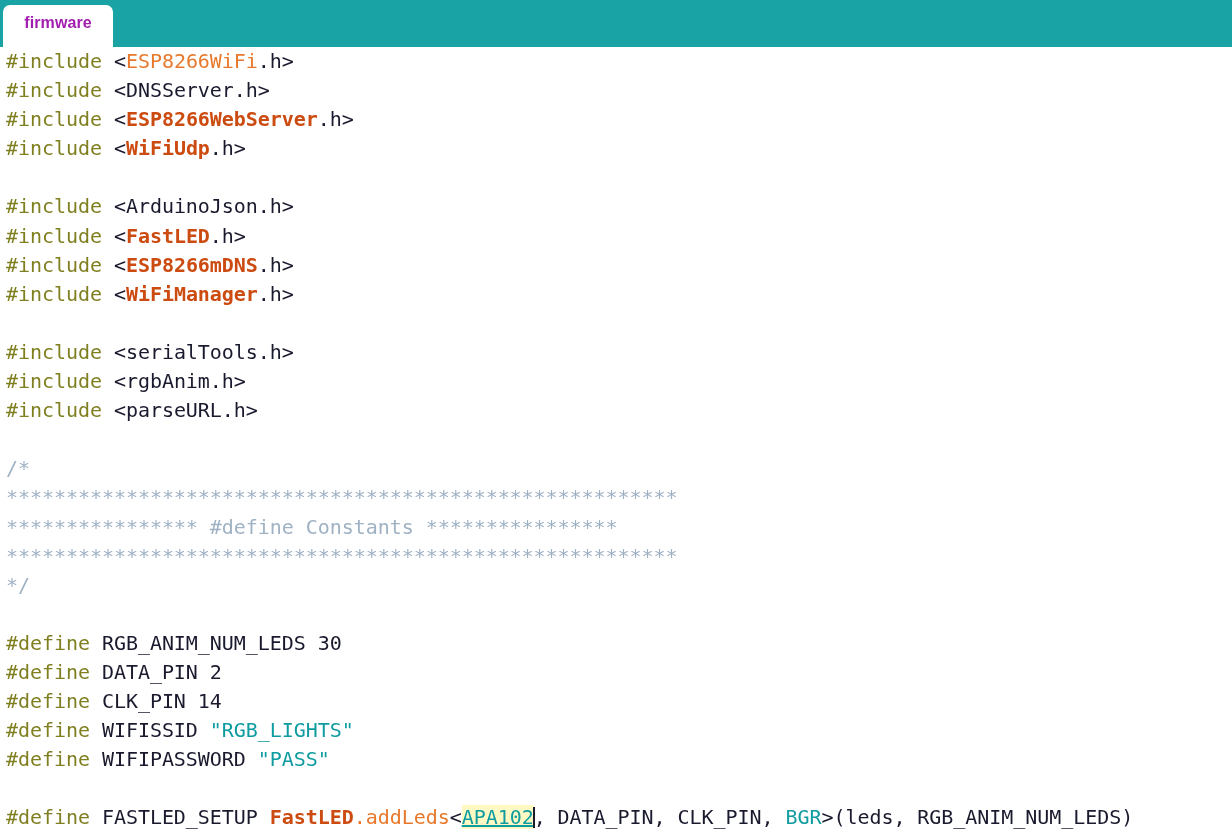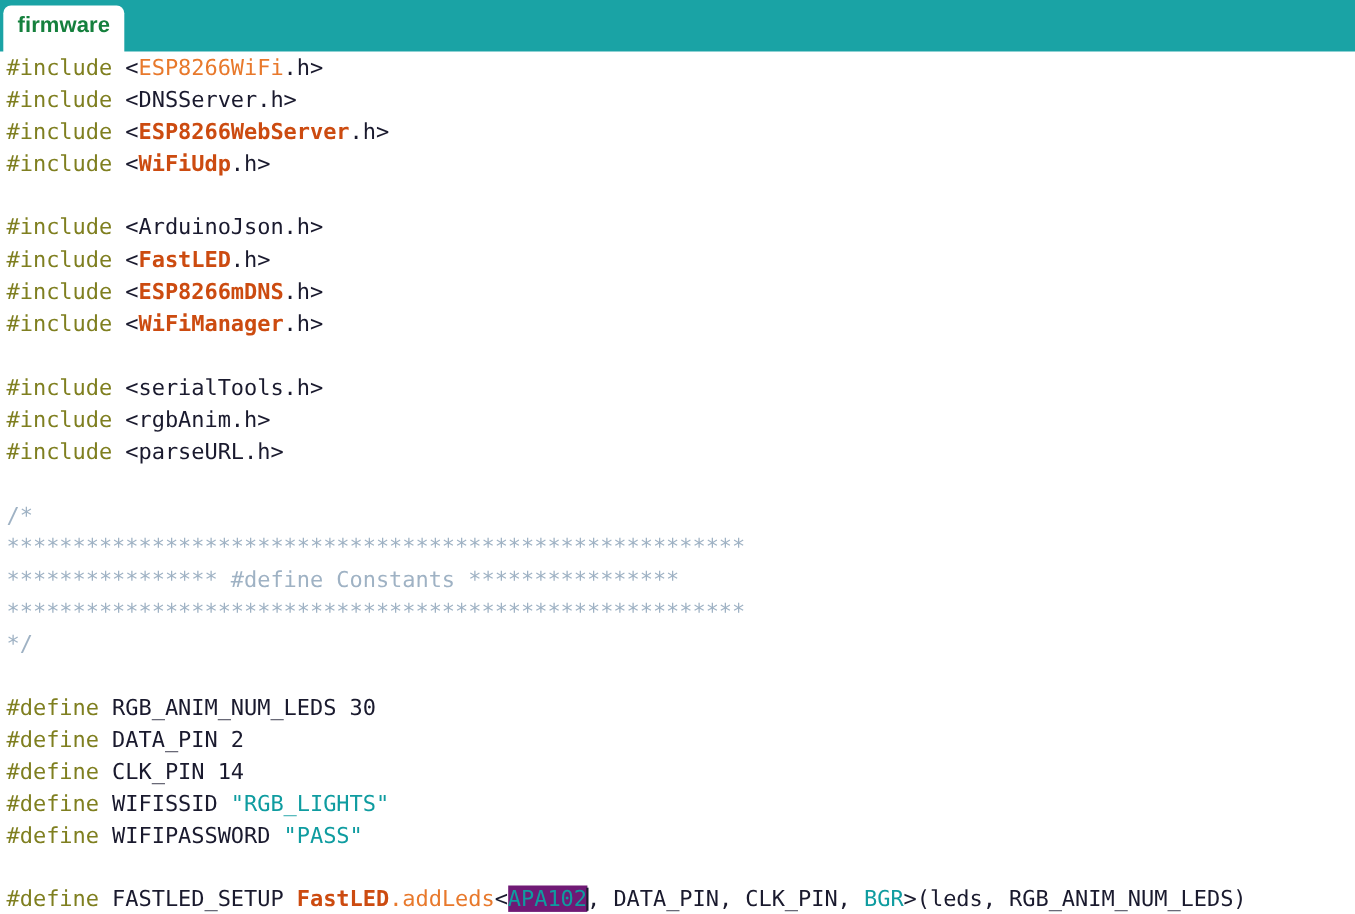--- a/index.html
+++ b/index.html
@@ -38,22 +38,22 @@
   #tab-firmware .tab-label {
     position: absolute;
     left: 0;
     top: 0;
     width: 110px;
     height: 36px;
     line-height: 36px;
     text-align: center;
     font-family: "Liberation Sans", sans-serif;
     font-weight: bold;
-    font-size: 20px;
-    color: #15803d;
+    font-size: 16px;
+    color: #a21caf;
     letter-spacing: 0.1px;
   }
 
   
   #editor {
     position: absolute;
     left: 0;
     top: 47px;
     width: 1232px;
     height: 784px;
@@ -73,21 +73,21 @@
   }
   .ln { height: 29.1px; white-space: pre; }
 
   
   .pp   { color: #7f7f20; }            
   .pln  { color: #1a1a2e; }            
   .ob   { color: #cc4b10; font-weight: bold; margin-top: 44px; }  
   .ol   { color: #e8792c; }            
   .str  { color: #0f9ca0; }            
   .cm   { color: #9fb2c4; }            
-  .hl   { background: #701a75; color: #0f9ca0; }  
+  .hl   { background: #fef9c3; color: #0f9ca0; text-decoration: underline; }  
   .caret {
     display: inline-block;
     width: 2px;
     height: 21px;
     background: #1a1a2e;
     vertical-align: -4px;
     margin: 0 -1px;
   }
 </style>
 </head>

